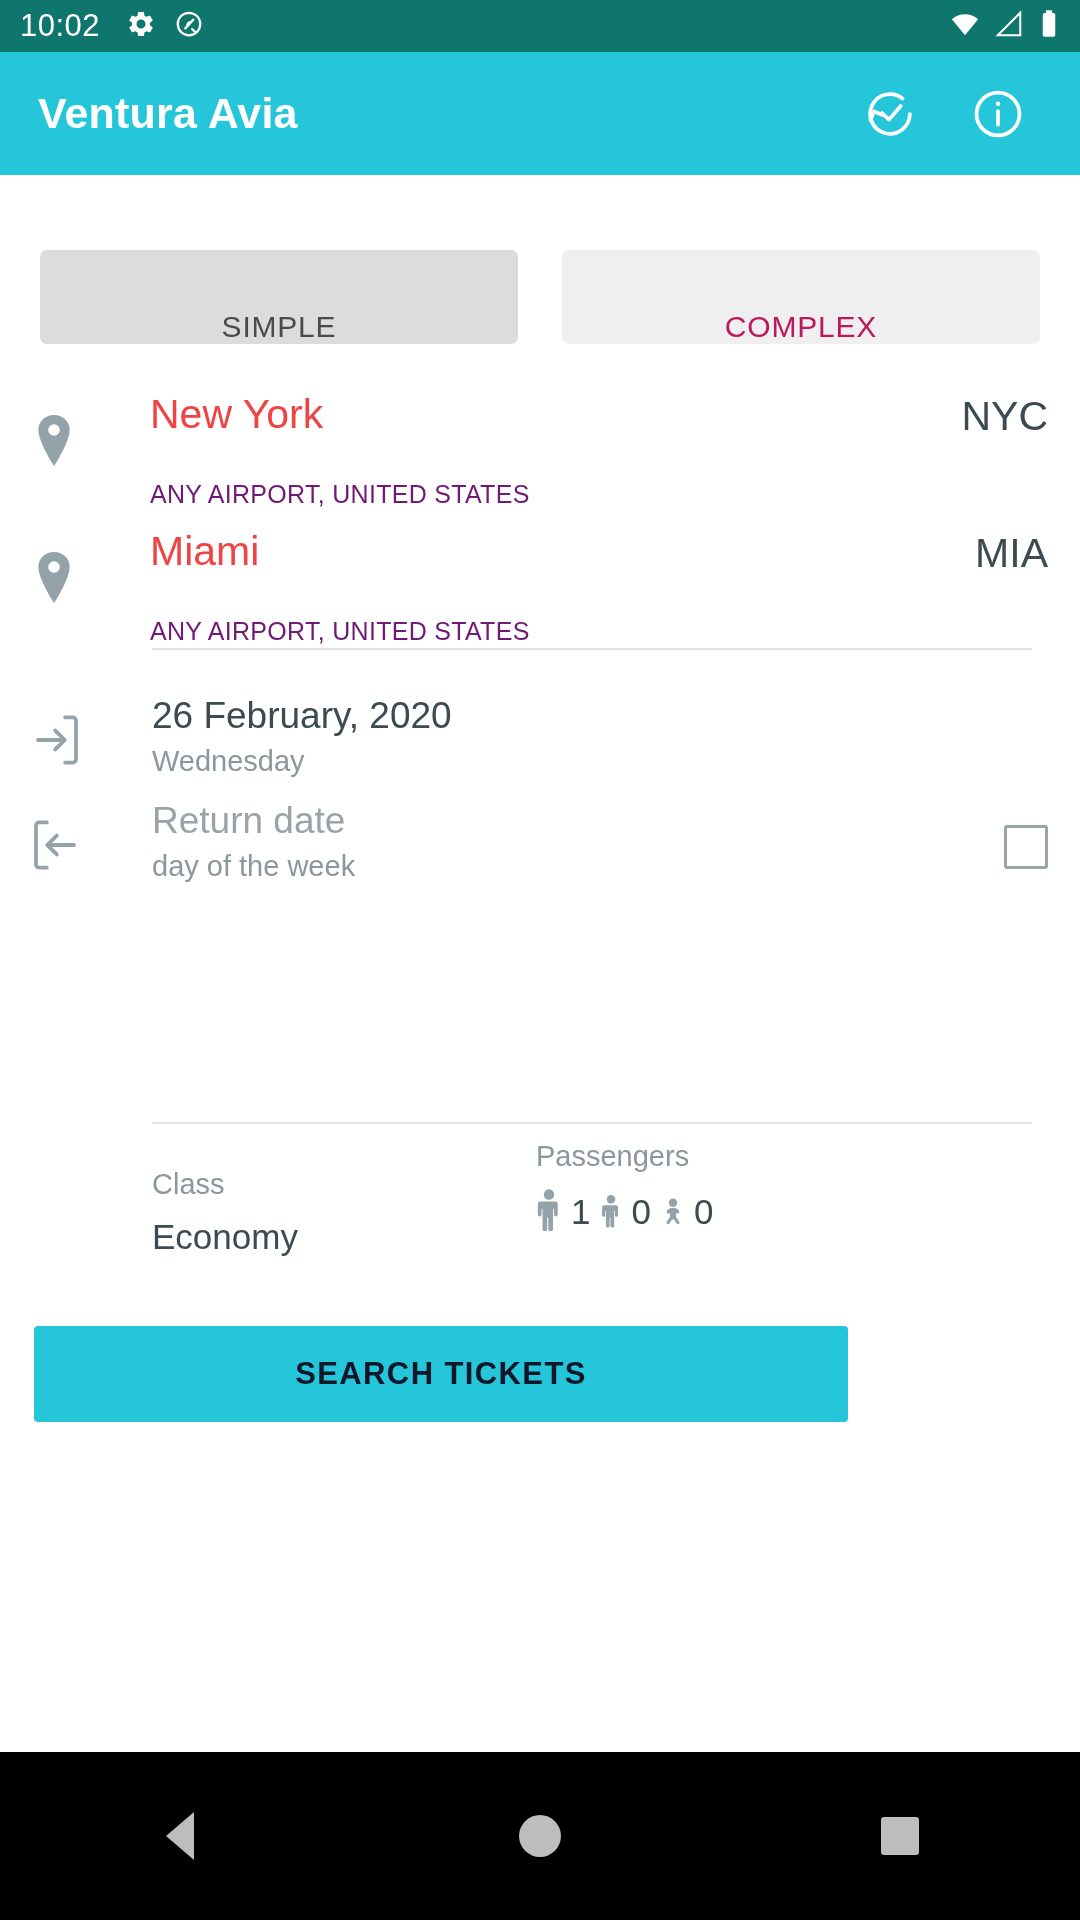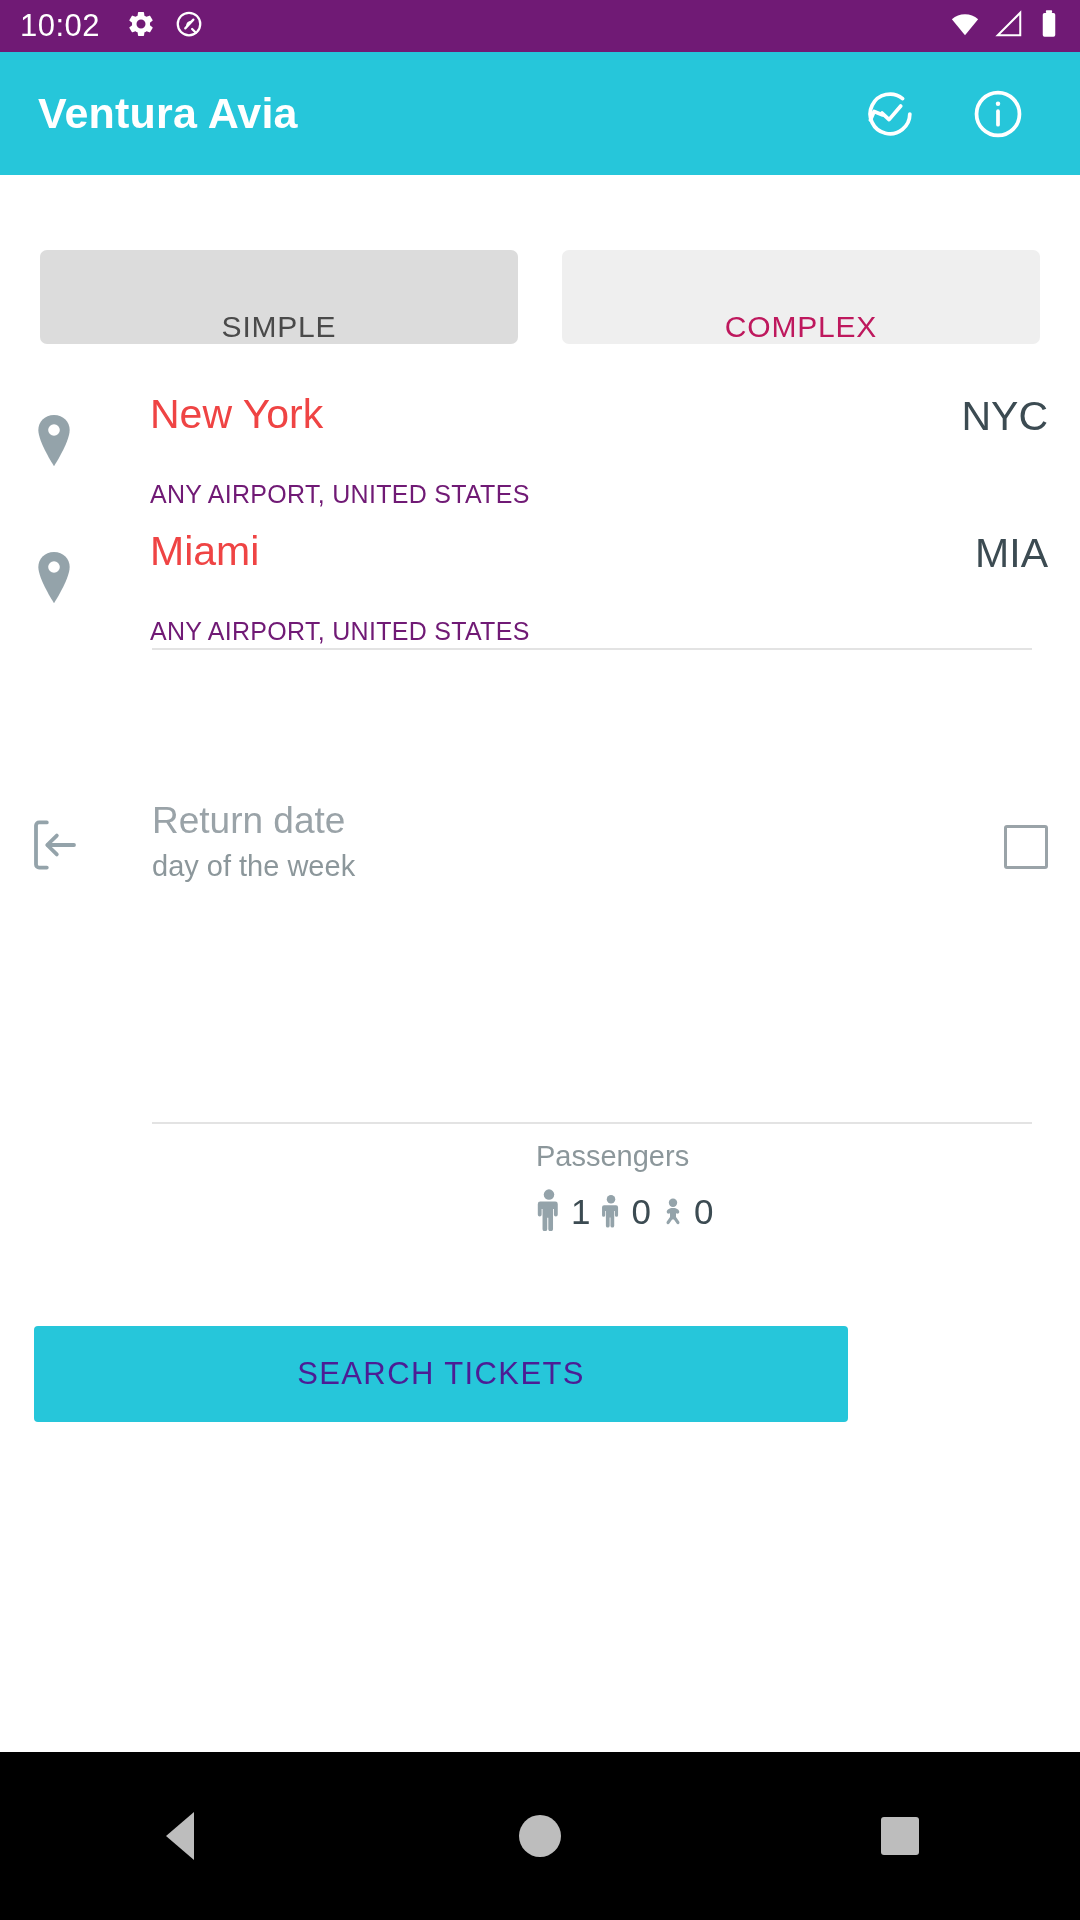--- a/index.html
+++ b/index.html
@@ -7,21 +7,21 @@
     width:1080px; height:1920px;
     background:#ffffff;
     font-family:"Liberation Sans", sans-serif;
     overflow:hidden;
   }
   .screen { position:relative; width:1080px; height:1920px; background:#ffffff; }
 
   
   .status-bar {
     position:absolute; top:0; left:0; width:1080px; height:52px;
-    background:#701a75;
+    background:#0f766e;
     display:flex; align-items:center;
     padding:16px 20px;
   }
   .status-time {
     color:#ffffff; font-size:31px; letter-spacing:0.5px;
     font-family:"Liberation Sans", sans-serif;
   }
   .status-left-icons { display:flex; align-items:center; gap:18px; margin-left:26px; }
   .status-right-icons { margin-left:auto; display:flex; align-items:center; gap:14px; }
 
@@ -98,21 +98,21 @@
   .field-label { font-size:29px; color:#8C979B; margin-bottom:16px; }
   .field-value { font-size:35px; color:#3C4B52; }
   .pass-values { display:flex; align-items:center; gap:10px; }
   .pass-group { display:flex; align-items:center; gap:9px; }
   .pass-num { font-size:35px; color:#3C4B52; }
 
   
   .search-btn {
     position:absolute; left:34px; top:1326px; width:814px; height:96px;
     background:#26C6DA; border:none; border-radius:4px;
-    color:#4c1d95; font-size:31px; font-weight:normal; letter-spacing:1.4px;
+    color:#0f172a; font-size:31px; font-weight:bold; letter-spacing:1.4px;
     display:flex; align-items:center; justify-content:center;
     font-family:"Liberation Sans", sans-serif;
   }
 
   
   .nav-bar {
     position:absolute; bottom:0; left:0; width:1080px; height:168px;
     background:#000000;
     display:flex; align-items:center; justify-content:space-around;
   }
@@ -214,36 +214,51 @@
         <circle cx="12" cy="9.8" r="3.5" fill="#ffffff"></circle>
       </svg>
     </span>
     <span class="loc-city">Miami</span>
     <span class="loc-sub">ANY AIRPORT, UNITED STATES</span>
     <span class="loc-code">MIA</span>
   </div>
 
   <div class="divider divider-1"></div>
 
+  <div class="date-row date-row-depart">
+    <span class="date-icon">
+      <svg width="48" height="54" viewBox="0 0 24 27" fill="none" stroke="#94A3AA" stroke-width="1.9" stroke-linecap="round" stroke-linejoin="round">
+        <path d="M16.6 2.2 H20.4 A1.6 1.6 0 0 1 22 3.8 V23.2 A1.6 1.6 0 0 1 20.4 24.8 H16.6"></path>
+        <path d="M3 13.5 H16"></path>
+        <path d="M11.6 8.8 L16.4 13.5 L11.6 18.2"></path>
+      </svg>
+    </span>
+    <span class="date-main">26 February, 2020</span>
+    <span class="date-sub">Wednesday</span>
+  </div>
 
   <div class="date-row date-row-return">
     <span class="date-icon">
       <svg width="48" height="54" viewBox="0 0 24 27" fill="none" stroke="#94A3AA" stroke-width="1.9" stroke-linecap="round" stroke-linejoin="round">
         <path d="M7.4 2.2 H3.6 A1.6 1.6 0 0 0 2 3.8 V23.2 A1.6 1.6 0 0 0 3.6 24.8 H7.4"></path>
         <path d="M21 13.5 H8"></path>
         <path d="M12.4 8.8 L7.6 13.5 L12.4 18.2"></path>
       </svg>
     </span>
     <span class="date-main date-main-placeholder">Return date</span>
     <span class="date-sub">day of the week</span>
     <span class="return-checkbox"></span>
   </div>
 
   <div class="divider divider-2"></div>
 
+  <div class="class-block">
+    <div class="field-label">Class</div>
+    <div class="field-value">Economy</div>
+  </div>
 
   <div class="pass-block">
     <div class="field-label">Passengers</div>
     <div class="pass-values">
 
       <span class="pass-group">
         <span>
           <svg width="26" height="42" viewBox="0 0 14 24" fill="#94A3AA">
             <circle cx="7" cy="3.2" r="3"></circle>
             <path d="M3.4 7.2 h7.2 a1.4 1.4 0 0 1 1.4 1.4 v6 a1.1 1.1 0 0 1 -2.2 0 v-3.2 h-0.5 v11.4 a1.35 1.35 0 0 1 -2.7 0 v-6.4 h-0.6 v6.4 a1.35 1.35 0 0 1 -2.7 0 v-11.4 h-0.5 v3.2 a1.1 1.1 0 0 1 -2.2 0 v-6 a1.4 1.4 0 0 1 1.4 -1.4 z"></path>

